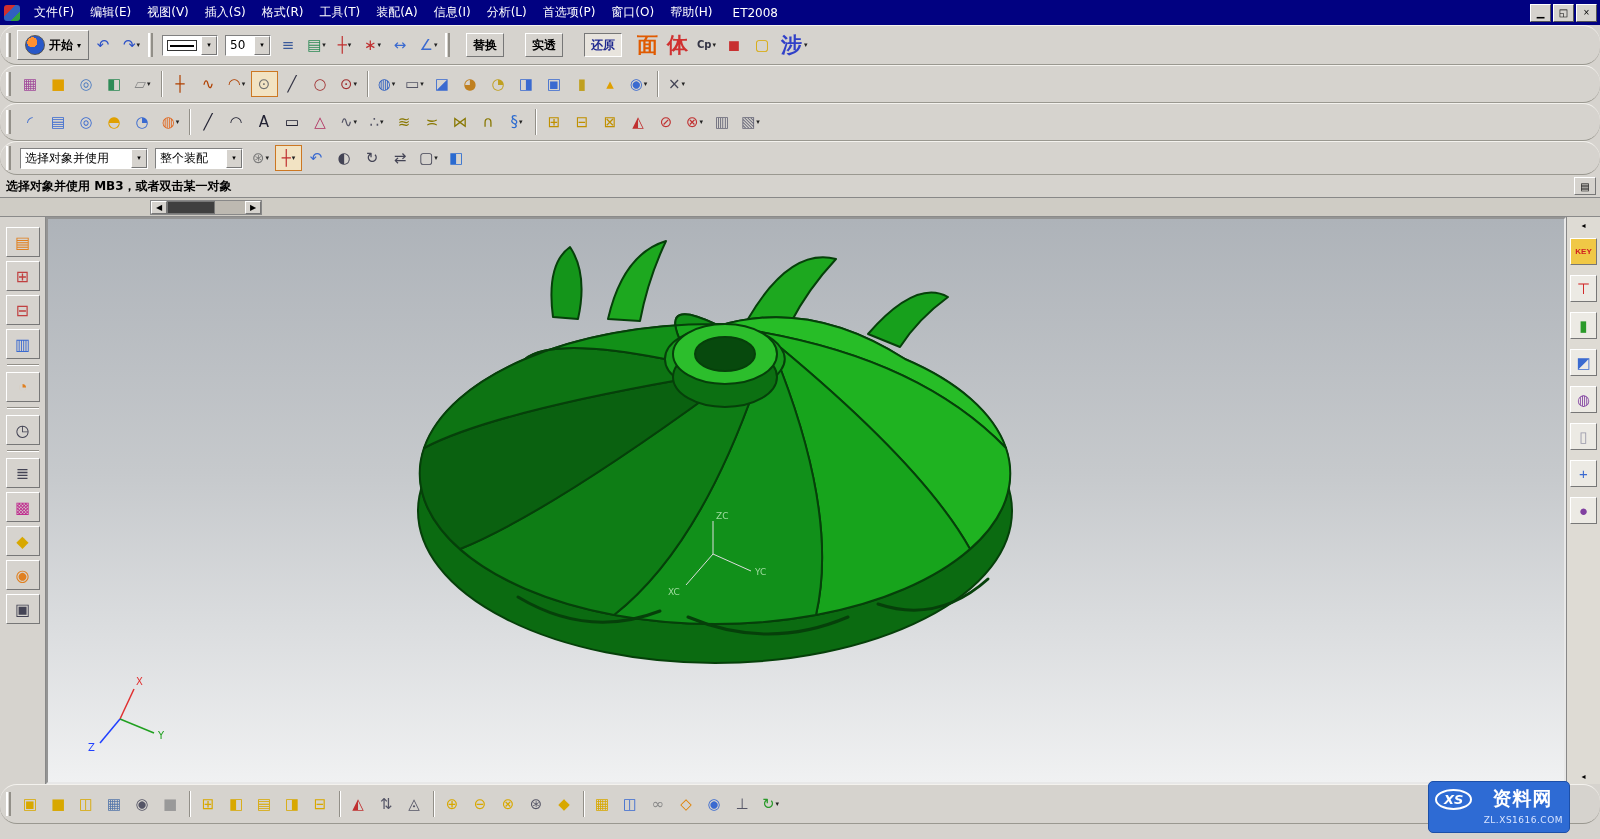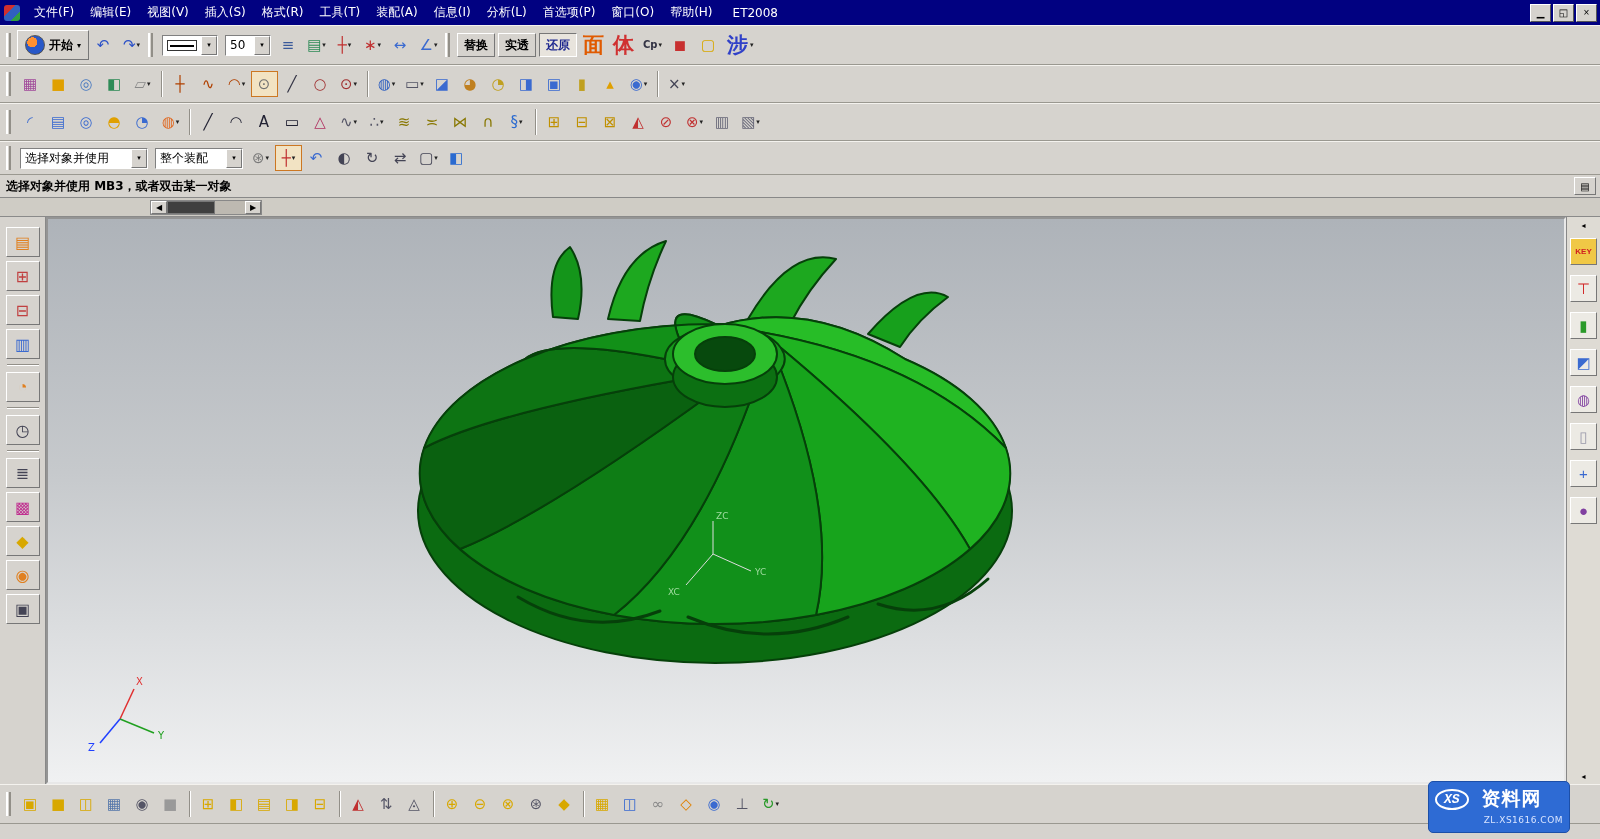--- a/index.html
+++ b/index.html
@@ -9,42 +9,42 @@
   
   .menubar { height:25px; background:#010181; display:flex; align-items:center; color:#fff; padding-left:4px; }
   .appicon { width:16px; height:16px; border-radius:3px; background:linear-gradient(135deg,#d03030 0 35%,#3060c0 35% 70%,#30a040 70%); margin-right:6px; flex:0 0 auto; }
   .menus { display:flex;justify-content:flex-end; }
   .menu-item { padding:4px 8px; cursor:default; white-space:nowrap; }
   .menu-suffix { margin-left:12px; }
   .win-controls { margin-left:auto; display:flex; gap:2px; padding-right:3px; }
   .win-btn { width:21px; height:18px; background:#d6d3ce; border:1px solid; border-color:#fff #555 #555 #fff; color:#000; font-size:10px; display:flex; align-items:center; justify-content:center; }
 
   
-  .tbrow { display:flex; align-items:center; background:#d6d3ce; border-top:1px solid #f4f2ee; border-bottom:1px solid #9a9890; padding:2px 4px; gap:1px; }
+  .tbrow { display:flex; align-items:center; background:#d6d3ce; border-top:1px solid #f4f2ee; border-bottom:1px solid #9a9890; padding:2px 4px; gap:1px;border-radius:17px; }
   .tbrow.h40 { height:40px; } .tbrow.h38 { height:38px; } .tbrow.h34 { height:34px; }
   .grip { width:5px; height:24px; border-left:2px solid #fff; border-right:2px solid #928f88; margin:0 5px 0 2px; flex:0 0 auto; }
   .iconstrip { display:flex; align-items:center; gap:1px; }
   .tbi { width:27px; height:26px; border:1px solid transparent; background:transparent; display:inline-flex; align-items:center; justify-content:center; font-size:15px; padding:0; cursor:default; font-family:inherit; }
   .tbi .g { line-height:1; }
   .tbi .dd { font-size:7px; color:#222; margin-left:1px; }
   .tbi[data-sep="true"] { width:9px; background:linear-gradient(90deg,transparent 3px,#928f88 3px,#928f88 4px,#fff 4px,#fff 5px,transparent 5px); }
   .tbi[data-state="active"] { border:1px solid #cc7722; background:#f2e3c3; }
   [data-name="wcs-dynamics-icon"] .g { font-size:10px; font-weight:bold; }
 
   .startbtn { display:flex; align-items:center; gap:4px; height:30px; padding:0 7px; border:1px solid; border-color:#fff #777 #777 #fff; background:#d6d3ce; font-weight:bold; font-size:12px; font-family:inherit; }
   .nxlogo { width:20px; height:20px; border-radius:50%; background:radial-gradient(circle at 35% 35%, #ff9030 0 30%, #2858c8 31% 75%, #103a90 76%); border:1px solid #555; }
   .dd-plain { font-size:8px; }
 
   .combo { display:flex; align-items:center; height:21px; background:#fff; border:1px solid; border-color:#808080 #fff #fff #808080; padding-left:4px; margin:0 3px; }
   .combo .val { min-width:20px; white-space:nowrap; }
   .combo .arrow { width:16px; height:19px; margin-left:4px; background:#d6d3ce; border:1px solid; border-color:#fff #777 #777 #fff; display:flex; align-items:center; justify-content:center; font-size:7px; }
   .swatch { width:30px; height:11px; background:#fff; border:1px solid #333; position:relative; }
   .swatch::after { content:""; position:absolute; left:2px; right:2px; top:4px; height:2px; background:#000; }
 
-  .textbtn { height:24px; padding:0 6px; margin:0 1px; border:1px solid; border-color:#fff #777 #777 #fff; background:#d6d3ce; font-weight:bold; font-size:12px; font-family:inherit; white-space:nowrap; }
+  .textbtn { height:24px; padding:0 6px; margin:0 10px; border:1px solid; border-color:#fff #777 #777 #fff; background:#d6d3ce; font-weight:bold; font-size:12px; font-family:inherit; white-space:nowrap; }
   .textbtn[data-state="active"] { border-color:#777 #fff #fff #777; background:#e8e4dd; color:#202a90; }
   .bigchar { font-size:21px; font-weight:bold; background:transparent; border:0; padding:0 4px; font-family:inherit; display:inline-flex; align-items:center; }
   .bigchar .dd { font-size:7px; color:#222; margin-left:2px; }
 
   
   .promptbar { height:23px; display:flex; align-items:center; padding:0 4px 0 6px; font-weight:bold; background:#d6d3ce; border-bottom:1px solid #888; }
   .prompt-side { margin-left:auto; width:22px; height:18px; border:1px solid; border-color:#fff #777 #777 #fff; background:#d6d3ce; font-size:10px; }
   .scrollrow { height:19px; background:#cfccc5; position:relative; border-bottom:1px solid #8a8a8a; }
   .hscroll { position:absolute; left:150px; top:2px; width:112px; height:15px; display:flex; border:1px solid #888; background:#bdb9b1; }
   .hs-btn { width:16px; background:#d6d3ce; border:1px solid; border-color:#fff #777 #777 #fff; font-size:8px; display:flex; align-items:center; justify-content:center; padding:0; }
@@ -63,21 +63,21 @@
   .rb-handle { width:12px; height:12px; border:0; background:transparent; font-size:8px; padding:0; }
   .rb-btn { width:27px; height:27px; border:1px solid; border-color:#fff #777 #777 #fff; background:#eceae4; font-size:15px; display:flex; flex-direction:column; align-items:center; justify-content:center; padding:8px; }
   .rb-btn .rb-label { font-size:8px; font-weight:bold; line-height:1; }
   [data-name="key-tab"] { background:#f0c846; }
 
   
   .bottombar { height:40px; }
   .bottomstrip { height:14px; background:#d6d3ce; }
 
   .watermark { position:absolute; right:30px; bottom:6px; width:142px; height:52px; background:#2e6bd4; border:1px solid #1c4fa8; border-radius:5px; color:#fff; z-index:50; padding:4px 6px; }
-  .wm-top { display:flex; align-items:center; gap:13px;font-family:Liberation Mono, monospace; }
+  .wm-top { display:flex; align-items:center; gap:20px; }
   .wm-logo { border:2px solid #fff; border-radius:50%; padding:1px 7px; font-style:italic; font-weight:bold; font-size:13px; }
   .wm-site { font-size:19px; font-weight:bold; letter-spacing:1px; }
   .wm-url { text-align:right; font-size:9px; color:#d8e4ff; margin-top:3px; letter-spacing:0.5px; }
 </style>
 </head>
 <body>
 
 <div class="menubar" data-name="menu-bar">
   <span class="appicon" data-name="app-icon"></span>
   <div class="menus" data-name="menu-items">

